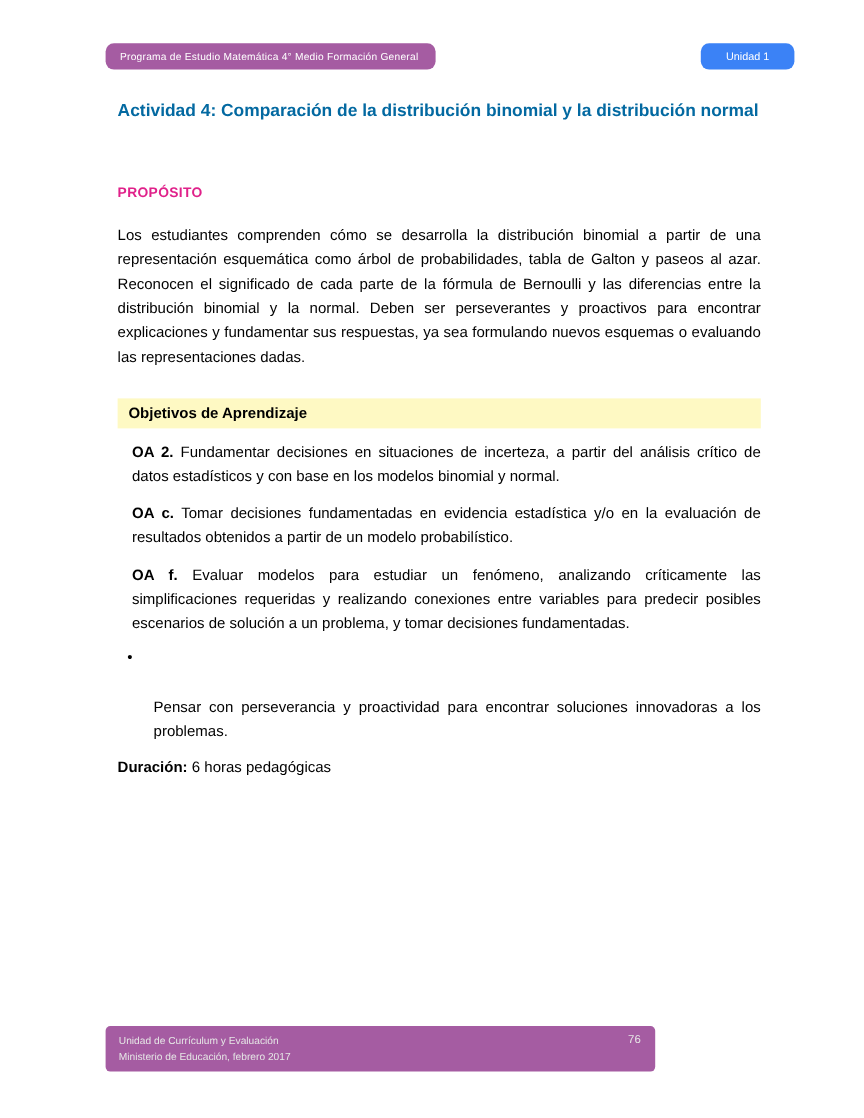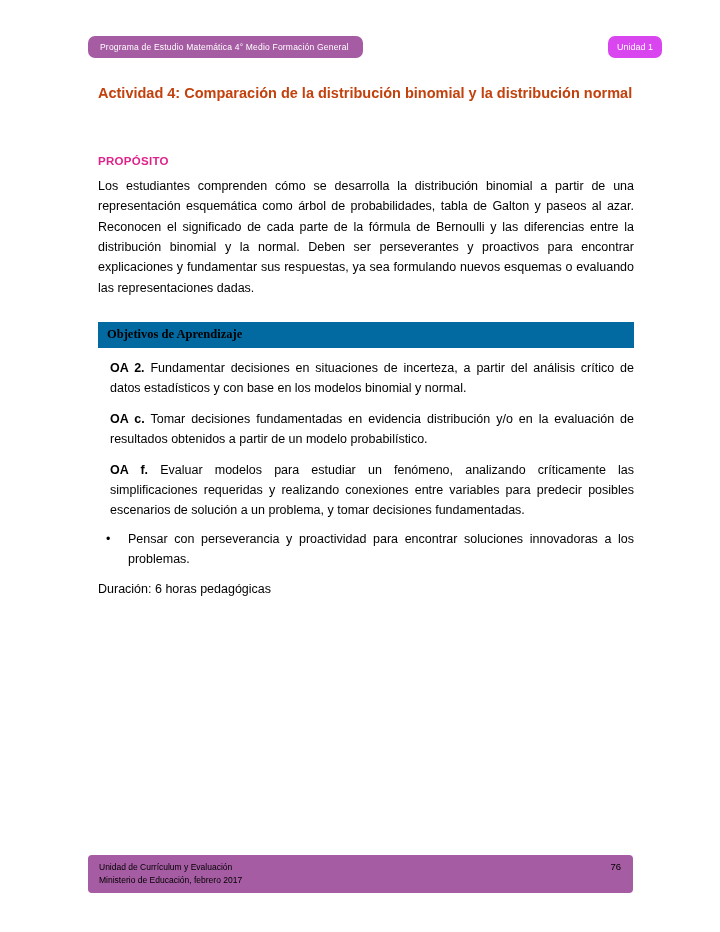--- a/index.html
+++ b/index.html
@@ -28,98 +28,97 @@
   .header-bar {
     background: #a55ca2;
     color: #ffffff;
     font-size: 8.5px;
     letter-spacing: 0.2px;
     padding: 6px 14px 6px 12px;
     border-radius: 7px;
     min-width: 270px;
   }
   .unit-badge {
-    background: #d946ef;
+    background: #3b82f6;
     color: #ffffff;
     font-size: 9px;
     padding: 6px 0;
-    width: 54px;
+    width: 78px;
     text-align: center;
     border-radius: 7px;
   }
 
   
   .content {
     position: absolute;
     left: 98px;
     top: 84px;
     width: 536px;
     color: #000000;
   }
   .activity-title {
-    color: #c2410c;
+    color: #0369a1;
     font-size: 14.5px;
     font-weight: bold;
     line-height: 1.3;
   }
   .proposito-heading {
     margin-top: 52px;
     color: #e0218a;
     font-size: 11.5px;
     font-weight: bold;
     letter-spacing: 0.3px;
   }
   .body-text {
-    margin-top: 9px;
+    margin-top: 19px;
     font-size: 12.5px;
     line-height: 1.63;
     text-align: justify;
   }
   .section-banner {
     margin-top: 24px;
-    background: #0369a1;
+    background: #fef9c3;
     font-size: 12.5px;
     font-weight: bold;
     padding: 5px 9px 6px 9px;
-    font-family: Liberation Serif, serif;
   }
   .section-banner.second { margin-top: 18px; }
   .oa-item { margin-top: 10px; margin-left: 12px; }
   .oa-item strong { font-weight: bold; }
 
   .bullet-row {
     margin-top: 8px;
     display: flex;
     font-size: 12.5px;
     line-height: 1.63;
   }
   .bullet-glyph {
     width: 30px;
     padding-left: 8px;
     flex: 0 0 30px;
   }
-  .bullet-text { flex: 1; text-align: justify; }
+  .bullet-text { flex: 1; text-align: justify; margin-top: 41px; }
 
   .duracion-line {
     margin-top: 10px;
     font-size: 12.5px;
     line-height: 1.63;
   }
-  .duracion-line strong { font-weight: normal; }
+  .duracion-line strong { font-weight: bold; }
 
   
   .footer-bar {
     position: absolute;
     left: 88px;
     top: 855px;
-    width: 545px;
+    width: 458px;
     height: 38px;
     background: #a55ca2;
     border-radius: 4px;
-    color: #000000;
+    color: #e5e5e5;
     display: flex;
     justify-content: space-between;
     align-items: center;
     padding: 0 12px 0 11px;
   }
   .footer-left { font-size: 8.5px; line-height: 1.55; }
   .footer-page { font-size: 9.5px; align-self: flex-start; margin-top: 6px; }
 </style>
 </head>
 <body>
@@ -141,21 +140,21 @@
 
     <div class="section-banner">Objetivos de Aprendizaje</div>
 
     <p class="body-text oa-item">
       <strong>OA 2.</strong>
       <span>Fundamentar decisiones en situaciones de incerteza, a partir del análisis crítico de datos estadísticos y con base en los modelos binomial y normal.</span>
     </p>
 
     <p class="body-text oa-item">
       <strong>OA c.</strong>
-      <span>Tomar decisiones fundamentadas en evidencia distribución y/o en la evaluación de resultados obtenidos a partir de un modelo probabilístico.</span>
+      <span>Tomar decisiones fundamentadas en evidencia estadística y/o en la evaluación de resultados obtenidos a partir de un modelo probabilístico.</span>
     </p>
 
     <p class="body-text oa-item">
       <strong>OA f.</strong>
       <span>Evaluar modelos para estudiar un fenómeno, analizando críticamente las simplificaciones requeridas y realizando conexiones entre variables para predecir posibles escenarios de solución a un problema, y tomar decisiones fundamentadas.</span>
     </p>
 
 
     <div class="bullet-row">
       <span class="bullet-glyph">•</span>

